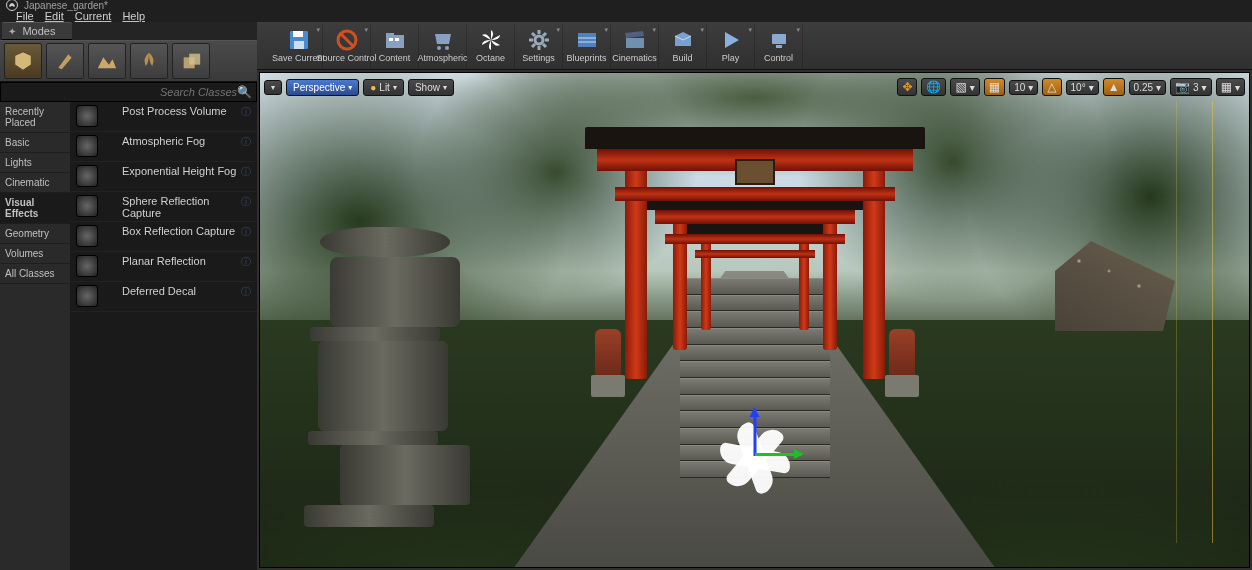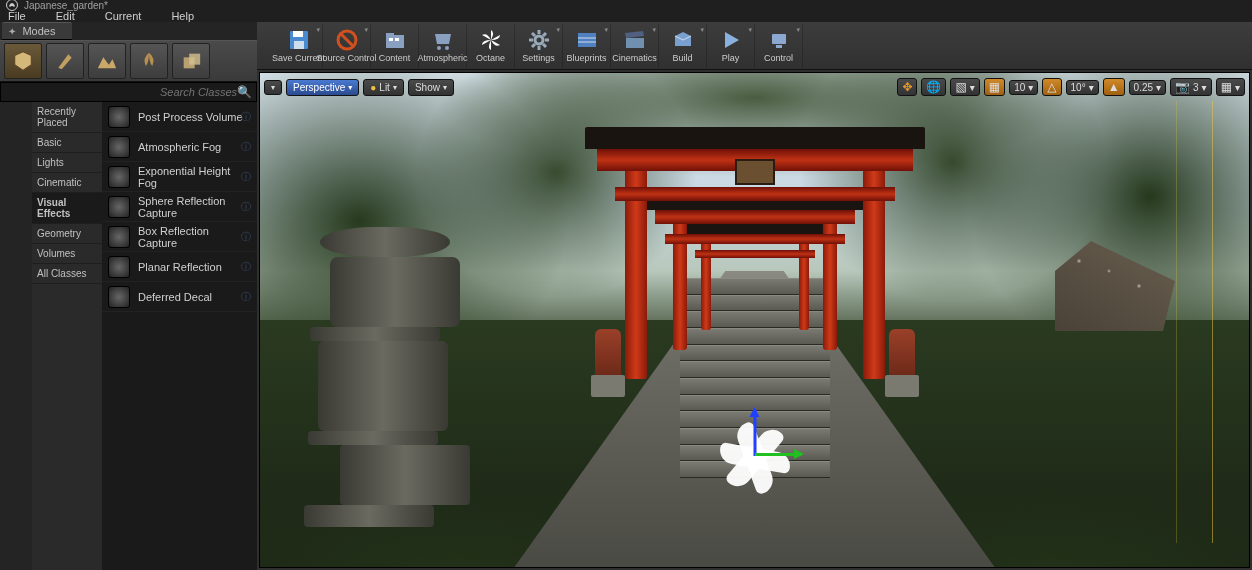--- a/index.html
+++ b/index.html
@@ -4,45 +4,45 @@
 <style>
   * { box-sizing: border-box; margin: 0; padding: 0; font-family: "Segoe UI", Tahoma, sans-serif; }
   html, body { width: 1252px; height: 570px; overflow: hidden; background: #1a1a1a; color: #c0c0c0; font-size: 11px; }
 
   
   .titlebar { height: 10px; background: #1f1f1f; display: flex; align-items: center; padding: 0 6px; gap: 6px; }
   .titlebar .logo { width: 12px; height: 12px; }
   .titlebar .text { color: #a0a0a0; font-size: 10px; }
 
   
-  .menubar { height: 12px; background: #1f1f1f; display: flex; align-items: center; gap: 30px; padding: 0 8px; }
+  .menubar { height: 12px; background: #1f1f1f; display: flex; align-items: center; gap: 11px; padding: 0 16px; text-decoration: underline; }
   .menubar span { font-size: 11px; color: #d0d0d0; cursor: pointer; }
 
   
   .app { display: flex; height: 548px; }
 
   
   .left { width: 257px; background: #242424; display: flex; flex-direction: column; }
   .modes-tab { height: 18px; background: #3a3a3a; border-top: 1px solid #555; border-bottom: 1px solid #000; display: flex; align-items: center; gap: 6px; padding: 0 6px; width: 70px; margin-left: 2px; border-radius: 2px 2px 0 0; }
   .modes-tab .ic { font-size: 10px; color: #aaa; }
   .mode-icons { height: 42px; background: linear-gradient(#4a4a4a,#3a3a3a); display: flex; align-items: center; gap: 4px; padding: 0 4px; border-top: 1px solid #555; border-bottom: 1px solid #111; }
   .mode-btn { width: 38px; height: 36px; background: linear-gradient(#555,#3d3d3d); border: 1px solid #222; border-radius: 2px; display: flex; align-items: center; justify-content: center; font-size: 20px; color: #c9b089; }
   .mode-btn.active { background: linear-gradient(#6a5a3a,#4a3a20); }
 
   .search { height: 20px; background: #1a1a1a; border: 1px solid #000; display: flex; align-items: center; padding: 0 4px; }
   .search input { flex: 1; background: none; border: none; color: #888; font-size: 11px; outline: none; font-style: italic; text-align: right; }
   .search .mag { color: #888; font-size: 12px; }
 
   .panel-body { flex: 1; display: flex; }
-  .cats { width: 70px; background: #2a2a2a; margin-left: 32px; }
+  .cats { width: 70px; background: #2a2a2a; }
   .cat { padding: 4px 5px; font-size: 10px; color: #c0c0c0; border-bottom: 1px solid #1e1e1e; cursor: pointer; }
   .cat.sel { background: #1a1a1a; font-weight: bold; }
 
   .assets { flex: 1; background: #1a1a1a; overflow: hidden; }
-  .asset { display: flex; align-items: center; gap: 8px; padding: 3px 6px; height: 30px; border-bottom: 1px solid #222; position: relative; }
+  .asset { display: flex; gap: 24px; padding: 3px 6px; height: 30px; border-bottom: 1px solid #222; position: relative; }
   .asset .thumb { width: 22px; height: 22px; background: radial-gradient(circle,#666,#222); border-radius: 3px; border: 1px solid #000; flex-shrink: 0; }
   .asset .lbl { font-size: 11px; color: #d0d0d0; }
   .asset .info { position: absolute; right: 6px; color: #3a4a6a; font-size: 10px; }
 
   
   .right { flex: 1; display: flex; flex-direction: column; background: #2f2f2f; }
   .toolbar { height: 48px; background: linear-gradient(#3d3d3d,#303030); display: flex; align-items: center; padding: 0 18px; border-bottom: 1px solid #111; }
   .tool { width: 48px; height: 44px; display: flex; flex-direction: column; align-items: center; justify-content: center; gap: 1px; cursor: pointer; border-right: 1px solid rgba(0,0,0,0.2); position: relative; }
   .tool .ticon { width: 24px; height: 24px; display:flex; align-items:center; justify-content:center; font-size:20px; }
   .tool .tlabel { font-size: 9px; color: #ccc; white-space: nowrap; }

